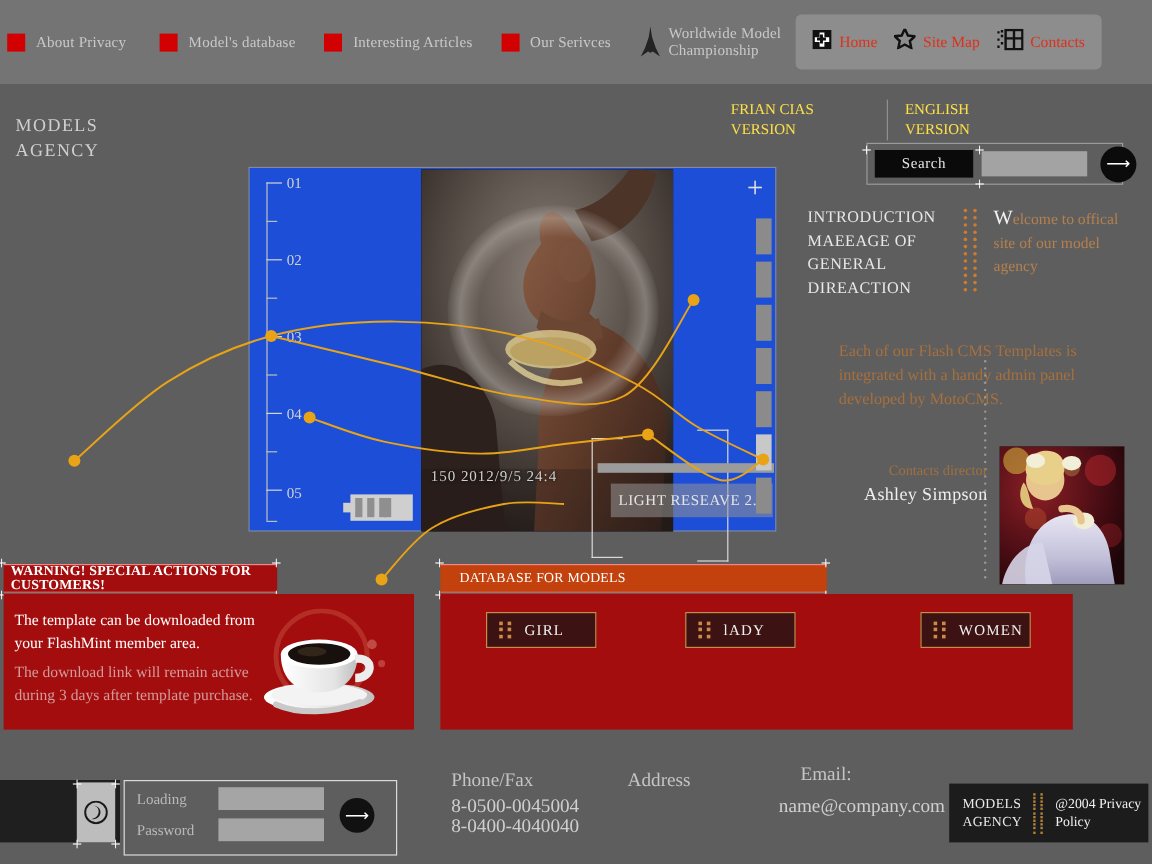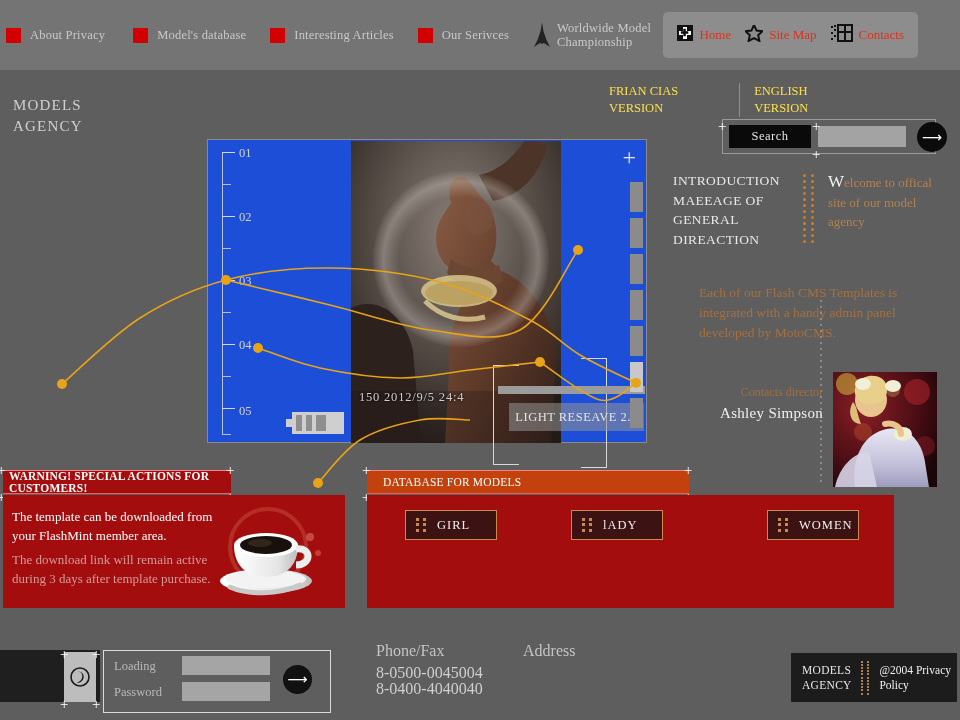--- a/index.html
+++ b/index.html
@@ -604,20 +604,24 @@
   </div>
 
   <div class="fcol" style="left:376px;top:643px;">
     <div class="h">Phone/Fax</div>
     <div style="white-space:pre-line;margin-top:6px;">8-0500-0045004
 8-0400-4040040</div>
   </div>
   <div class="fcol" style="left:523px;top:643px;">
     <div class="h">Address</div>
   </div>
+  <div class="fcol" style="left:649px;top:638px;">
+    <div class="h" style="margin-left:18px;">Email:</div>
+    <div style="white-space:pre-line;margin-top:11px;">name@company.com</div>
+  </div>
 
   <div class="copy">
     <div class="copy-l" style="white-space:pre-line;">MODELS
 AGENCY</div>
     <div class="copy-sep" id="copysep">
         <i class="cdot" style="left: 0px; top: 0px;"></i>
         <i class="cdot" style="left: 6px; top: 0px;"></i>
         <i class="cdot" style="left: 0px; top: 3.2px;"></i>
         <i class="cdot" style="left: 6px; top: 3.2px;"></i>
         <i class="cdot" style="left: 0px; top: 6.4px;"></i>

